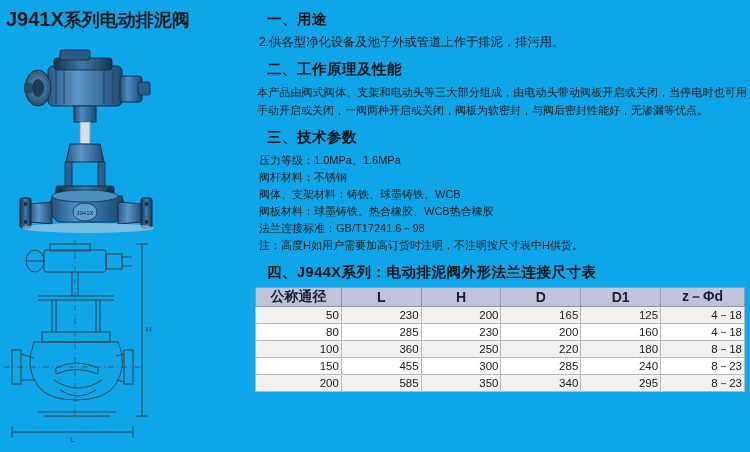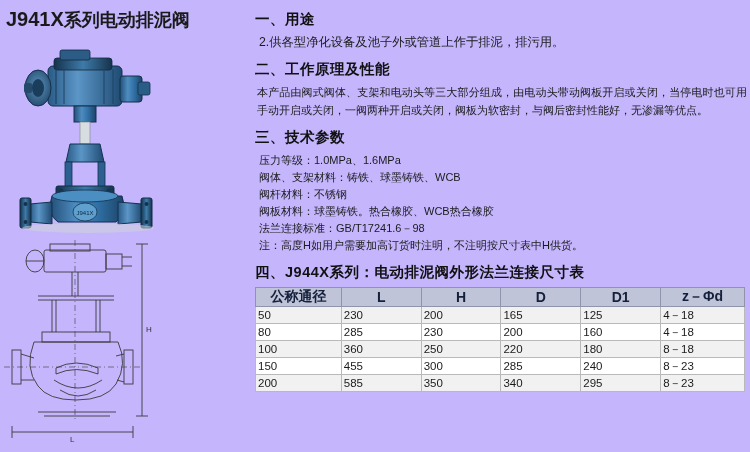--- a/index.html
+++ b/index.html
@@ -7,21 +7,21 @@
     margin: 0; padding: 0;
     width: 750px; height: 452px;
     background: #ffffff;
     font-family: "Liberation Sans", sans-serif;
     overflow: hidden;
   }
   .page {
     position: relative;
     width: 750px;
     height: 452px;
-    background: #c4b5fd;
+    background: #0ea5e9;
   }
 
   
   .left-col {
     position: absolute;
     left: 0; top: 0;
     width: 252px;
     height: 452px;
   }
   .product-title {
@@ -61,21 +61,21 @@
   
   .right-col {
     position: absolute;
     left: 255px; top: 10px;
     width: 492px;
   }
   h2.sec {
     font-size: 14.5px;
     font-weight: bold;
     color: #111;
-    margin: 0 0 5px 0;
+    margin: 0 0 5px 12px;
     padding: 0;
     letter-spacing: 0.5px;
   }
   .sec-block { margin-bottom: 9px; }
   .body-line {
     font-size: 12.3px;
     line-height: 17px;
     color: #1b1b1b;
     margin: 0;
     padding-left: 4px;
@@ -111,21 +111,21 @@
     height: 19px;
     font-weight: bold;
     color: #15203c;
     font-size: 14px;
     text-align: center;
     padding: 0;
   }
   table.dim td {
     border: 1px solid #b9b9b9;
     height: 17px;
-    text-align: left;
+    text-align: right;
     padding: 0 2px;
     color: #1b1b1b;
     font-size: 11.5px;
     background: #fff;
   }
   table.dim tr:nth-child(odd) td { background: #f1f1f1; }
   table.dim tr:nth-child(even) td { background: #ffffff; }
 </style>
 </head>
 <body>
@@ -282,22 +282,22 @@
     </div>
 
     <div class="sec-block">
       <h2 class="sec">二、工作原理及性能</h2>
       <p class="body-para">本产品由阀式阀体、支架和电动头等三大部分组成，由电动头带动阀板开启或关闭，当停电时也可用手动开启或关闭，一阀两种开启或关闭，阀板为软密封，与阀后密封性能好，无渗漏等优点。</p>
     </div>
 
     <div class="sec-block">
       <h2 class="sec">三、技术参数</h2>
       <p class="spec-line">压力等级：1.0MPa、1.6MPa</p>
+      <p class="spec-line">阀杆材料：不锈钢</p>
       <p class="spec-line">阀体、支架材料：铸铁、球墨铸铁、WCB</p>
-      <p class="spec-line">阀杆材料：不锈钢</p>
       <p class="spec-line">阀板材料：球墨铸铁。热合橡胶、WCB热合橡胶</p>
       <p class="spec-line">法兰连接标准：GB/T17241.6－98</p>
       <p class="spec-line">注：高度H如用户需要加高订货时注明，不注明按尺寸表中H供货。</p>
     </div>
 
     <div class="sec-block table-block">
       <h2 class="sec">四、J944X系列：电动排泥阀外形法兰连接尺寸表</h2>
       <table class="dim">
         <thead>
           <tr>

